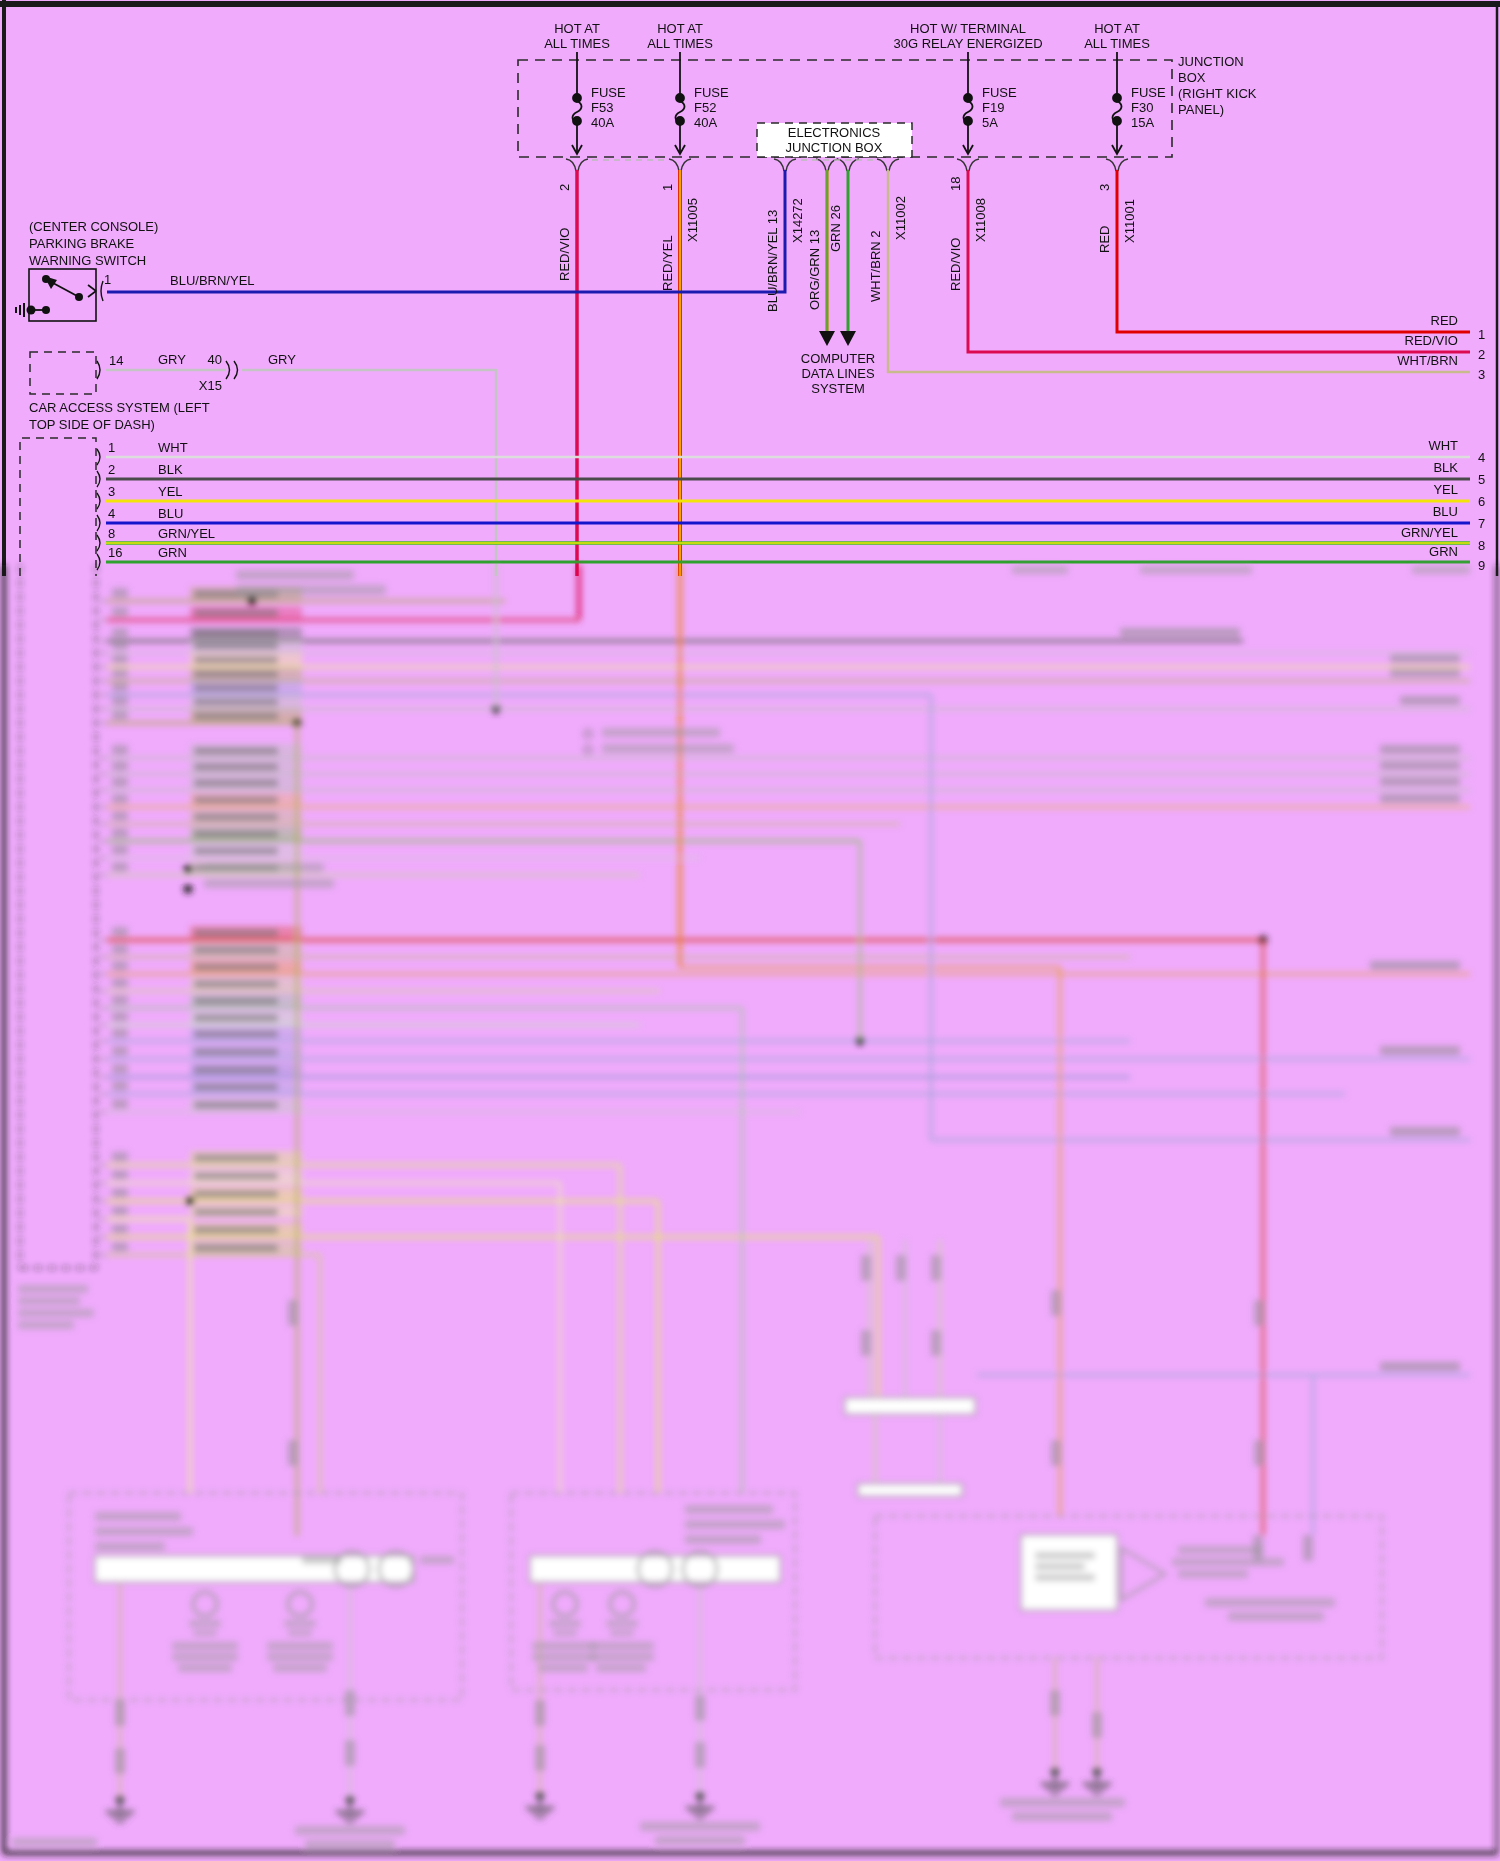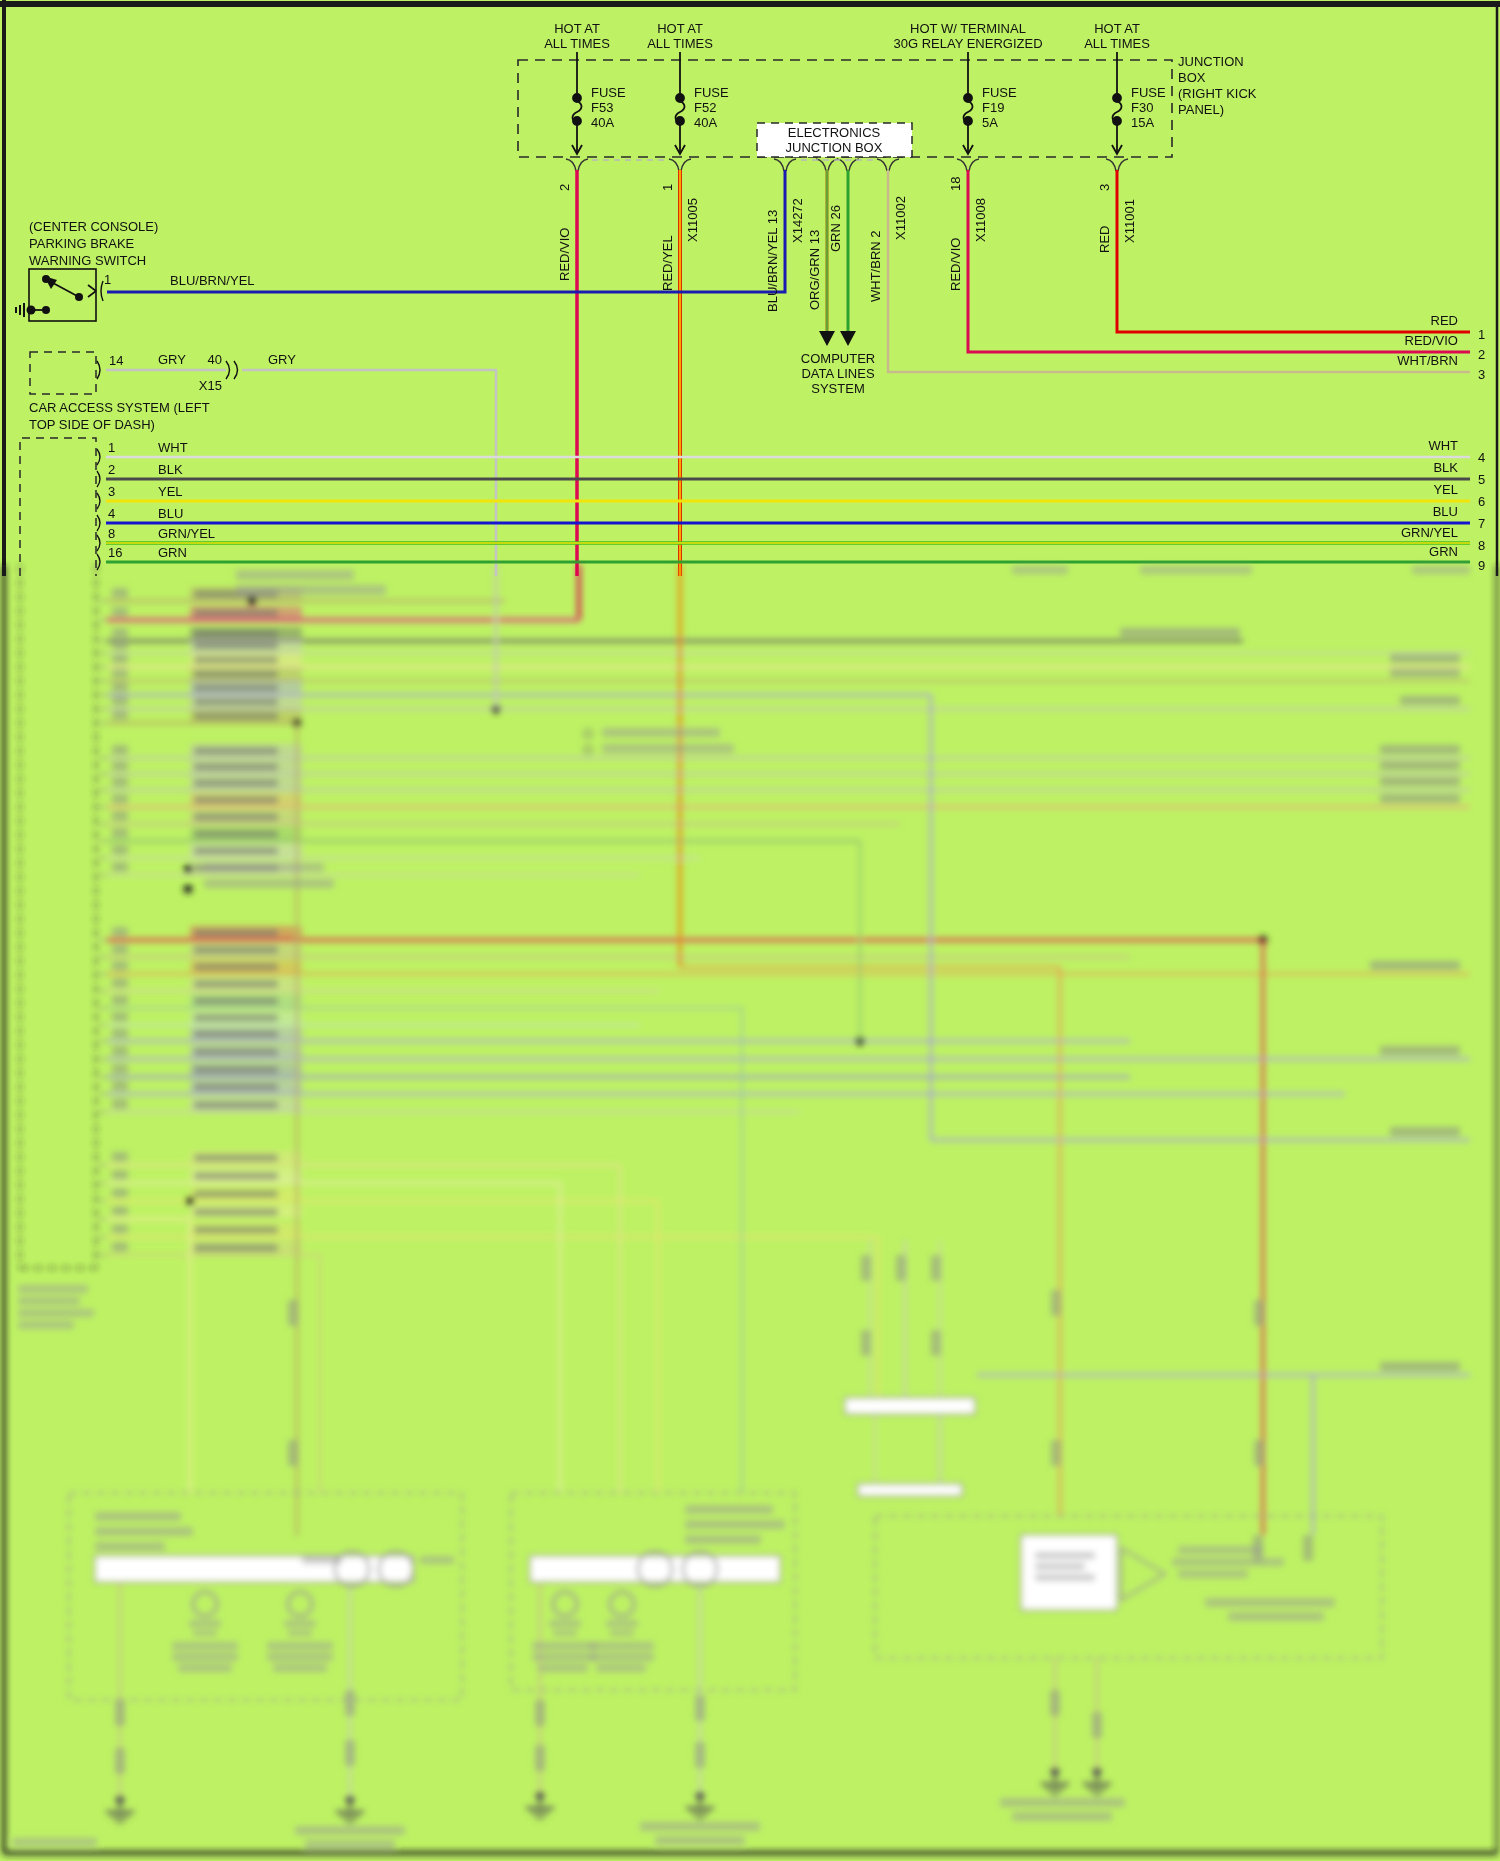--- a/index.html
+++ b/index.html
@@ -1,16 +1,16 @@
 <!DOCTYPE html>
 <html><head>
 <meta charset="utf-8">
 <style>
   html,body{margin:0;padding:0;background:#fff;}
-  #page{position:relative;width:1500px;height:1861px;background:#bef264;overflow:hidden;
+  #page{position:relative;width:1500px;height:1861px;background:#f0abfc;overflow:hidden;
         font-family:"Liberation Sans", sans-serif;}
   svg{position:absolute;left:0;top:0;}
   text{font-family:"Liberation Sans", sans-serif;font-size:13px;fill:#111;}
   .ctr{text-anchor:middle;}
   .end{text-anchor:end;}
 </style>
 </head>
 <body>
 
 <div id="page">

